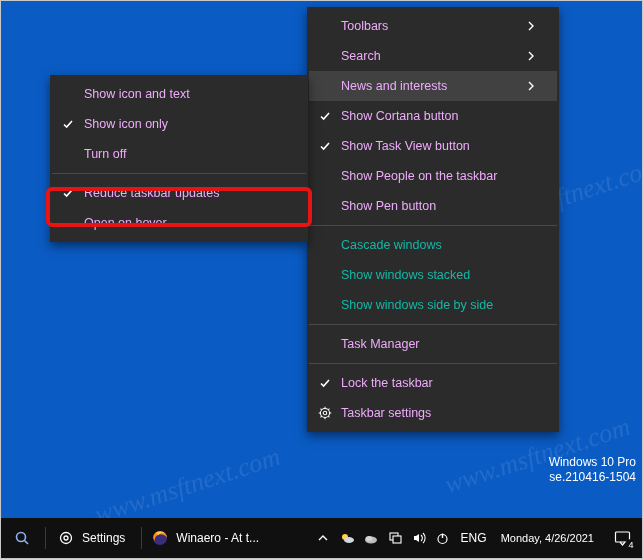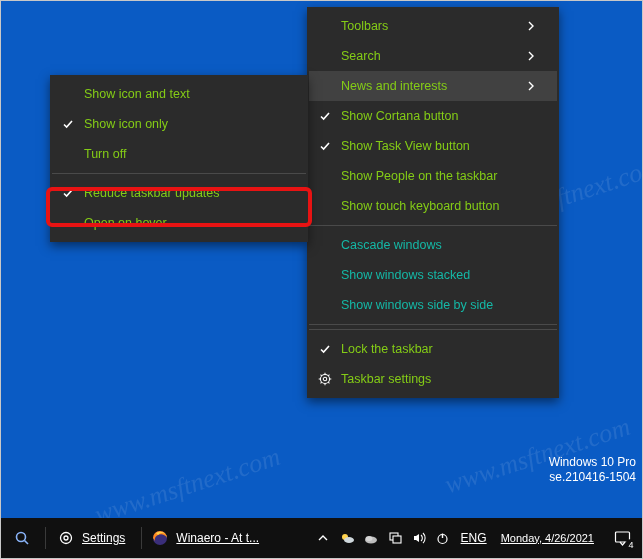--- a/index.html
+++ b/index.html
@@ -22,42 +22,42 @@
   }
   
   .ctxmenu {
     position: absolute; background: #2b2b2b; color: #fff;
     box-shadow: 0 4px 10px rgba(0,0,0,0.5);
     padding: 4px 2px; font-size: 12.5px;
   }
   .ctx-item {
     display: flex; align-items: center;
     height: 30px; padding: 0 14px 0 0; cursor: default;
-    color: #84cc16; position: relative;
+    color: #f0abfc; position: relative;
   }
   .ctx-item.hovered { background: #414141; justify-content: space-between; }
   .ctx-item.disabled { color: #14b8a6; }
   .ctx-gutter {
     width: 32px; flex: 0 0 32px;
     display: flex; align-items: center; justify-content: center;
   }
   .ctx-label { flex: 1; white-space: nowrap; }
   .ctx-arrow { width: 16px; text-align: right; color: #fff; font-size: 10px; }
   .ctx-sep { height: 1px; background: #4a4a4a; margin: 4px 0 4px 0; }
   .checkmark-svg { width: 12px; height: 12px; }
   .gear-svg { width: 14px; height: 14px; }
   
   .red-highlight {
     position: absolute; border: 4px solid #e81313; border-radius: 6px;
     pointer-events: none;
   }
   
   .taskbar {
     position: absolute; left: 0; right: 0; bottom: 0; height: 40px;
-    background: #101010; color: #fff; display: flex; align-items: center; text-decoration: underline;
+    background: #101010; color: #fff; display: flex; align-items: center;
   }
   .tb-btn {
     height: 40px; display: flex; align-items: center; padding: 0 8px;
     font-size: 12px; gap: 8px;
   }
   .tb-sep { width: 1px; height: 22px; background: #3a3a3a; margin: 0 2px; }
   .tb-btn.search { width: 42px; justify-content: center; }
   .tb-btn.settings { padding-left: 10px; padding-right: 14px; }
   .tb-app-icon { width: 16px; height: 16px; display: inline-flex; align-items: center; justify-content: center; }
   .tray { margin-left: auto; display: flex; align-items: center; height: 40px; }
@@ -132,36 +132,40 @@
         </svg>
       </span>
       <span class="ctx-label">Show Task View button</span>
     </div>
     <div class="ctx-item">
       <span class="ctx-gutter"></span>
       <span class="ctx-label">Show People on the taskbar</span>
     </div>
     <div class="ctx-item">
       <span class="ctx-gutter"></span>
-      <span class="ctx-label">Show touch keyboard button</span>
+      <span class="ctx-label">Show Pen button</span>
     </div>
     <div class="ctx-sep"></div>
     <div class="ctx-item disabled">
       <span class="ctx-gutter"></span>
       <span class="ctx-label">Cascade windows</span>
     </div>
     <div class="ctx-item disabled">
       <span class="ctx-gutter"></span>
       <span class="ctx-label">Show windows stacked</span>
     </div>
     <div class="ctx-item disabled">
       <span class="ctx-gutter"></span>
       <span class="ctx-label">Show windows side by side</span>
     </div>
     <div class="ctx-sep"></div>
+    <div class="ctx-item">
+      <span class="ctx-gutter"></span>
+      <span class="ctx-label">Task Manager</span>
+    </div>
     <div class="ctx-sep"></div>
     <div class="ctx-item">
       <span class="ctx-gutter">
         <svg class="checkmark-svg" viewBox="0 0 12 12">
           <path d="M2 6.5 L4.6 9 L10 3" fill="none" stroke="#fff" stroke-width="1.6"></path>
         </svg>
       </span>
       <span class="ctx-label">Lock the taskbar</span>
     </div>
     <div class="ctx-item">

